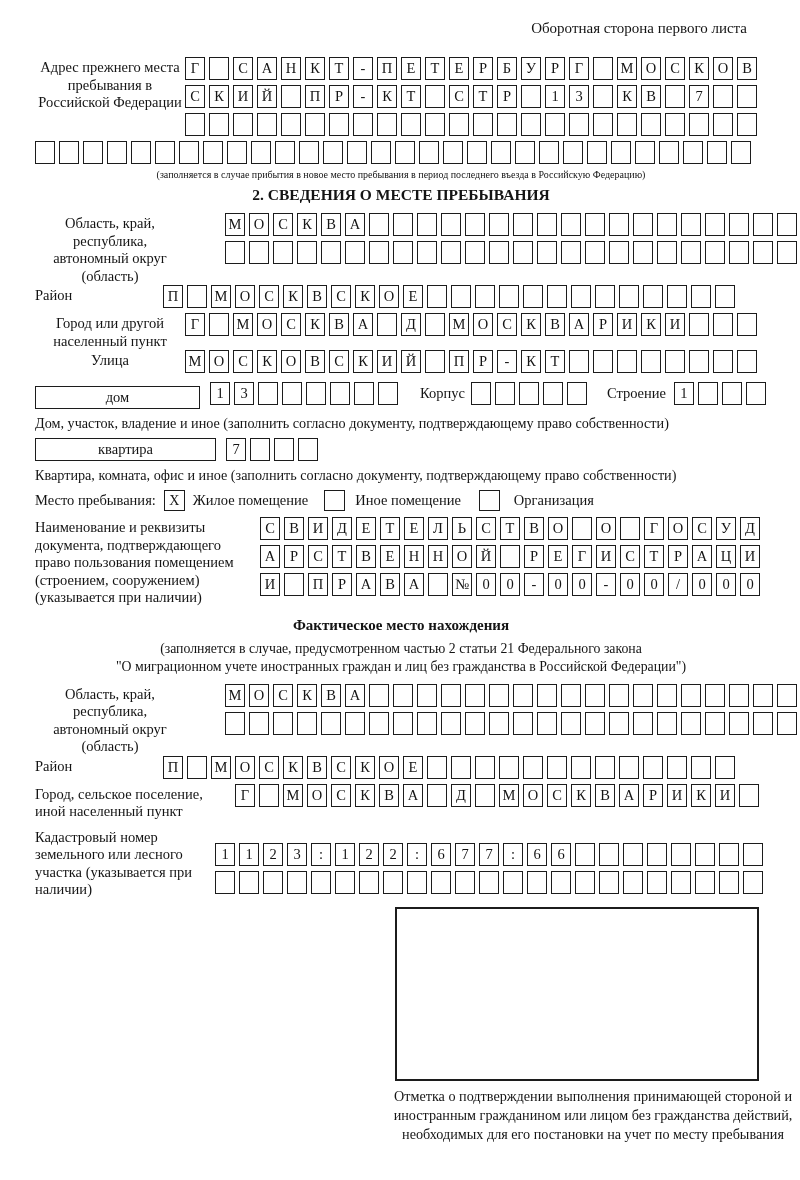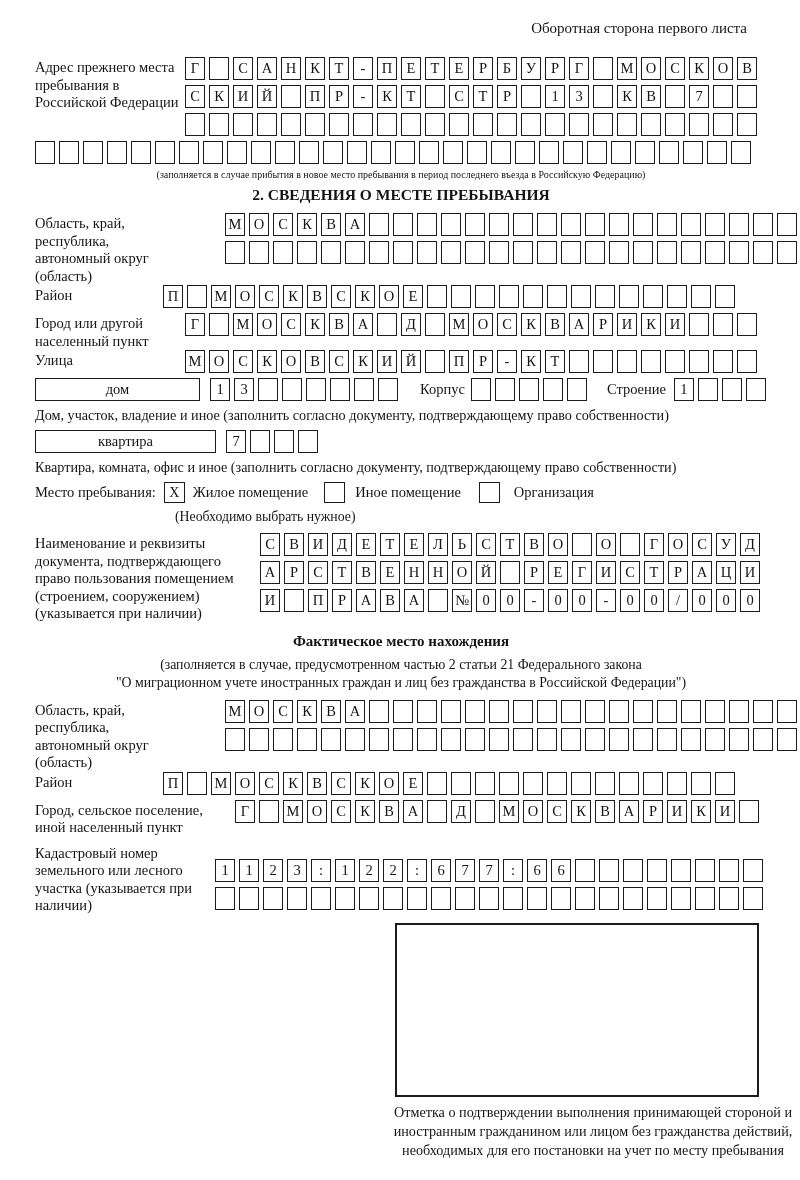--- a/index.html
+++ b/index.html
@@ -3,32 +3,32 @@
 <meta charset="utf-8">
 <style>
   html,body{margin:0;padding:0;background:#ffffff;color:#141414;
     font-family:"Liberation Serif","DejaVu Serif",serif;}
   .page{width:800px;height:1180px;box-sizing:border-box;padding:12px 33px 0 35px;
     overflow:hidden;background:#fff;}
   .hdr{text-align:right;font-size:15px;padding-right:20px;margin:8px 0 20px;}
   
   .fblock{display:flex;align-items:flex-start;}
   .flabel{flex:0 0 auto;font-size:14.5px;line-height:17.5px;padding-top:2px;}
-  .w150{width:150px;} .w128{width:128px;} .w225{width:225px;} .w200{width:200px;} .w180{width:180px;}
+  .w150{width:150px;text-align:center;} .w128{width:128px;} .w225{width:225px;} .w200{width:200px;} .w180{width:180px;}
   .rows{flex:1 1 auto;min-width:0;}
   .cellrow{display:flex;margin-bottom:5px;}
   .cell{flex:0 0 auto;width:20px;height:23px;box-sizing:border-box;border:1.8px solid #1c1c1c;
     margin-right:4px;display:flex;align-items:center;justify-content:center;
     font-size:14.5px;line-height:1;background:#fff;}
   .note-c{text-align:center;font-size:10px;margin:1px 0 4px;}
   .sec-title{text-align:center;font-weight:bold;font-size:15.5px;margin:6px 0 9px;}
   .note-l{font-size:14.2px;margin:1px 0 6px;}
   .widebox{flex:0 0 auto;box-sizing:border-box;border:1.8px solid #1c1c1c;height:23px;
     display:flex;align-items:center;justify-content:center;font-size:14.5px;}
-  .wb165{width:165px;} .wb195{width:181px;}
+  .wb165{width:165px;margin-top:8px;} .wb195{width:181px;}
   .inlrow{display:flex;align-items:center;margin-bottom:6px;}
   .inl-label{font-size:14.5px;white-space:nowrap;}
   .ml6{margin-left:6px;} .ml8{margin-left:8px;} .ml10{margin-left:10px;}
   .ml14{margin-left:14px;} .ml16{margin-left:16px;} .ml18{margin-left:18px;}
   .chk{flex:0 0 auto;width:21px;height:21px;box-sizing:border-box;border:1.8px solid #1c1c1c;
     display:flex;align-items:center;justify-content:center;font-size:14px;}
   .stay-note{font-size:13.8px;margin:0 0 8px 140px;}
   .title2{text-align:center;font-weight:bold;font-size:15px;margin:10px 0 6px;}
   .fact-note{text-align:center;font-size:13.8px;line-height:18px;} .mb6{margin-bottom:6px;} .mb8{margin-bottom:8px;}
   .minh72{min-height:72px;gap:40px;}
@@ -359,21 +359,20 @@
 
   <div class="inlrow">
     <span class="inl-label">Место пребывания:</span>
     <div class="chk ml8">X</div>
     <span class="inl-label ml8">Жилое помещение</span>
     <div class="chk ml16"></div>
     <span class="inl-label ml10">Иное помещение</span>
     <div class="chk ml18"></div>
     <span class="inl-label ml14">Организация</span>
   </div>
-  <div class="stay-note">(Необходимо выбрать нужное)</div>
 
   <div class="fblock mb6">
     <div class="flabel w225">Наименование и реквизиты документа, подтверждающего право пользования помещением (строением, сооружением) (указывается при наличии)</div>
     <div class="rows">
       <div class="cellrow">
           <span class="cell">С</span>
           <span class="cell">В</span>
           <span class="cell">И</span>
           <span class="cell">Д</span>
           <span class="cell">Е</span>

